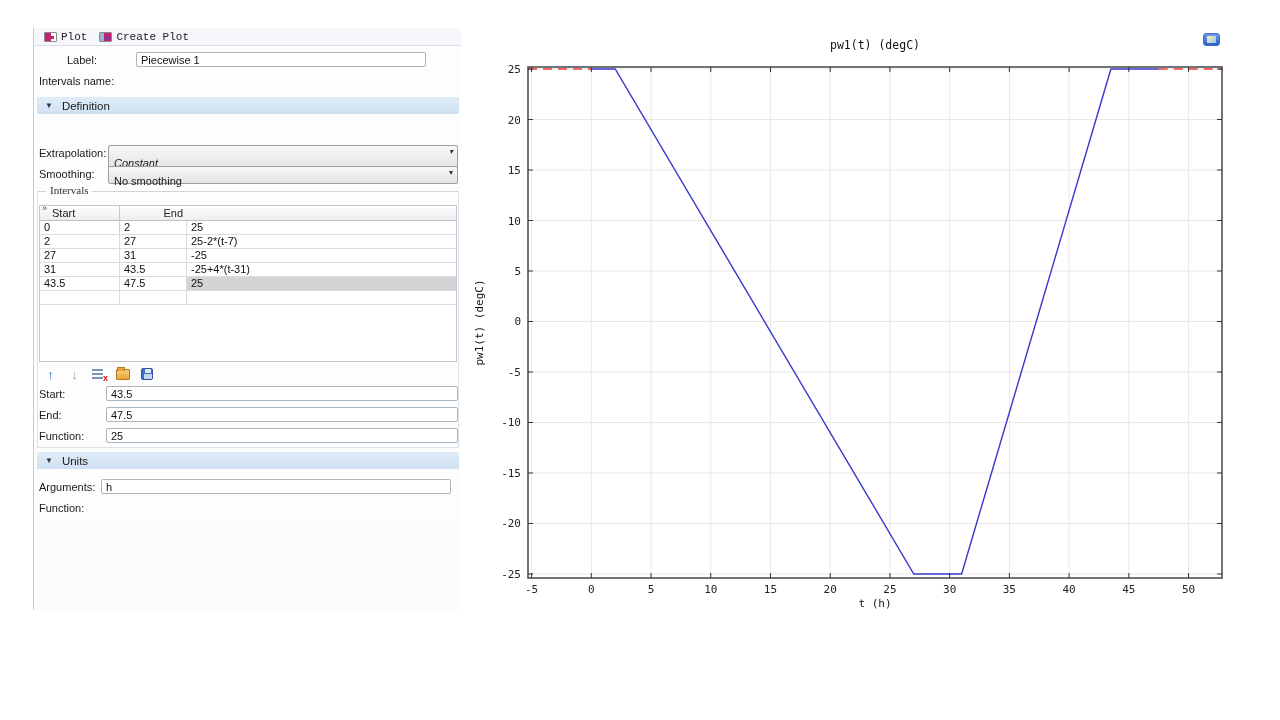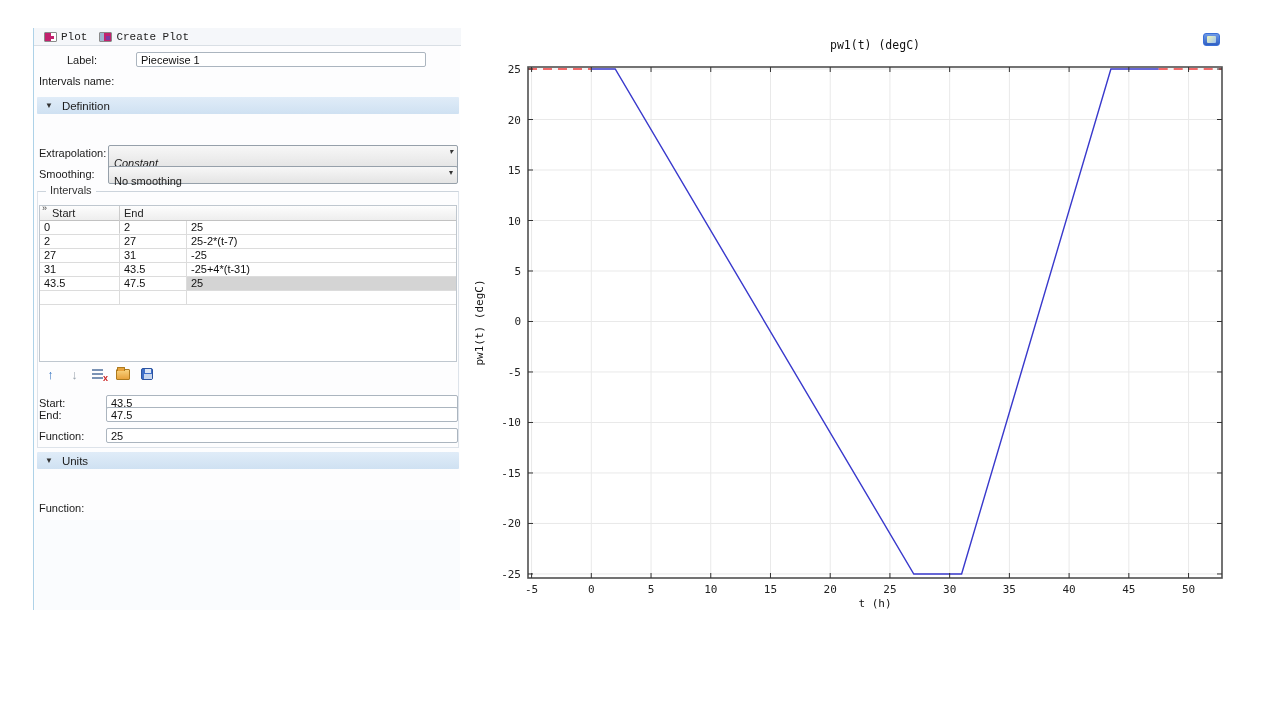--- a/index.html
+++ b/index.html
@@ -22,30 +22,30 @@
   .form-row { position:absolute; font-size:11px; color:#1a1a1a; }
   .form-label { position:absolute; left:5px; top:2px; white-space:nowrap; }
   .txt-input { position:absolute; height:15px; font-family:"Liberation Sans",sans-serif; font-size:11px;
     border:1px solid #abb5bf; border-radius:2px; padding:0 4px; background:#fff; color:#111; }
 
   .section-header { position:absolute; left:3px; width:422px; height:17px;
     background:linear-gradient(#e0ecf8,#cfe1f2); display:flex; align-items:center; gap:9px;
     padding-left:8px; font-size:11.5px; color:#1c1c1c; border-radius:1px; cursor:default; }
   .collapse-tri { font-size:8px; color:#333; }
 
-  .group-legend { position:absolute; font-size:11px; color:#333; background:#fdfdfe; padding:0 4px; z-index:2; }
+  .group-legend { position:absolute; font-size:11px; color:#333; background:#fdfdfe; padding:0 4px; z-index:2;font-family:Liberation Serif, serif; }
   .group-box { position:absolute; border:1px solid #dde3ea; border-top:1px solid #ccd4dc; }
 
   
   .itable { position:absolute; left:5px; top:177px; width:418px; height:157px;
     border:1px solid #bfc7cf; background:#fff; font-size:11px; color:#111; }
   .t-header { display:grid; grid-template-columns:80px 67px 1fr; height:15px;
     background:linear-gradient(#fdfdfd,#eeeeee); border-bottom:1px solid #c2c2c2; position:relative; }
   .t-header .cell { border-right:1px solid #cccccc; padding:0 4px 12px 12px; line-height:15px; color:#222; }
-  .t-header .cell:nth-child(n+3) { padding-left:4px; }
+  .t-header .cell:nth-child(n+3) { padding-left:4px;text-align:right; }
   .t-header .cell:last-child { border-right:none; }
   .corner-glyph { position:absolute; left:2px; top:-3px; font-size:9px; color:#444; }
   .t-row { display:grid; grid-template-columns:80px 67px 1fr; height:14px; border-bottom:1px solid #dcdcdc; }
   .t-row .cell { border-right:1px solid #dcdcdc; padding:0 4px; line-height:13px; overflow:hidden; white-space:nowrap; }
   .t-row .cell:last-child { border-right:none; }
   .t-row .cell.selected { background:#d4d4d4; }
 
   .table-toolbar { position:absolute; left:8px; top:337px; display:flex; align-items:center; gap:7px; height:18px; }
   .ttb-btn { width:17px; height:16px; display:flex; align-items:center; justify-content:center; cursor:default; }
   .arrow-up { color:#2e6fbe; font-size:13px; font-weight:bold; }
@@ -177,38 +177,42 @@
           </span>
       </div>
       <div class="ttb-btn">
         <span class="icon-folder"></span>
       </div>
       <div class="ttb-btn">
         <span class="icon-floppy"></span>
       </div>
     </div>
 
-    <div class="form-row" style="left:0;top:358px;width:427px;height:16px;margin-top:9px;">
+    <div class="form-row" style="left:0;top:358px;width:427px;height:16px;">
       <span class="form-label">Start:</span>
       <input class="txt-input" style="left: 72px; top: 0px; width: 352px;" value="43.5">
     </div>
     <div class="form-row" style="left:0;top:379px;width:427px;height:16px;">
       <span class="form-label">End:</span>
       <input class="txt-input" style="left: 72px; top: 0px; width: 352px;" value="47.5">
     </div>
     <div class="form-row" style="left:0;top:400px;width:427px;height:16px;">
       <span class="form-label">Function:</span>
       <input class="txt-input" style="left: 72px; top: 0px; width: 352px;" value="25">
     </div>
 
     <div class="section-header" style="top:424px;">
       <span class="collapse-tri">▼</span>
       <span>Units</span>
     </div>
 
+    <div class="form-row" style="left:0;top:451px;width:427px;height:16px;">
+      <span class="form-label">Arguments:</span>
+      <input class="txt-input" style="left: 67px; top: 0px; width: 350px;" value="h">
+    </div>
     <div class="form-row" style="left:0;top:472px;width:427px;height:16px;">
       <span class="form-label">Function:</span>
     </div>
 
     <div class="panel-bottom-fill"></div>
   </div>
 
   <div class="plot-area">
     <svg id="plot-svg" width="770" height="585">
         <line x1="61.58347676419965" y1="39" x2="61.58347676419965" y2="550" stroke="#e9e9e9" stroke-width="1"></line>

